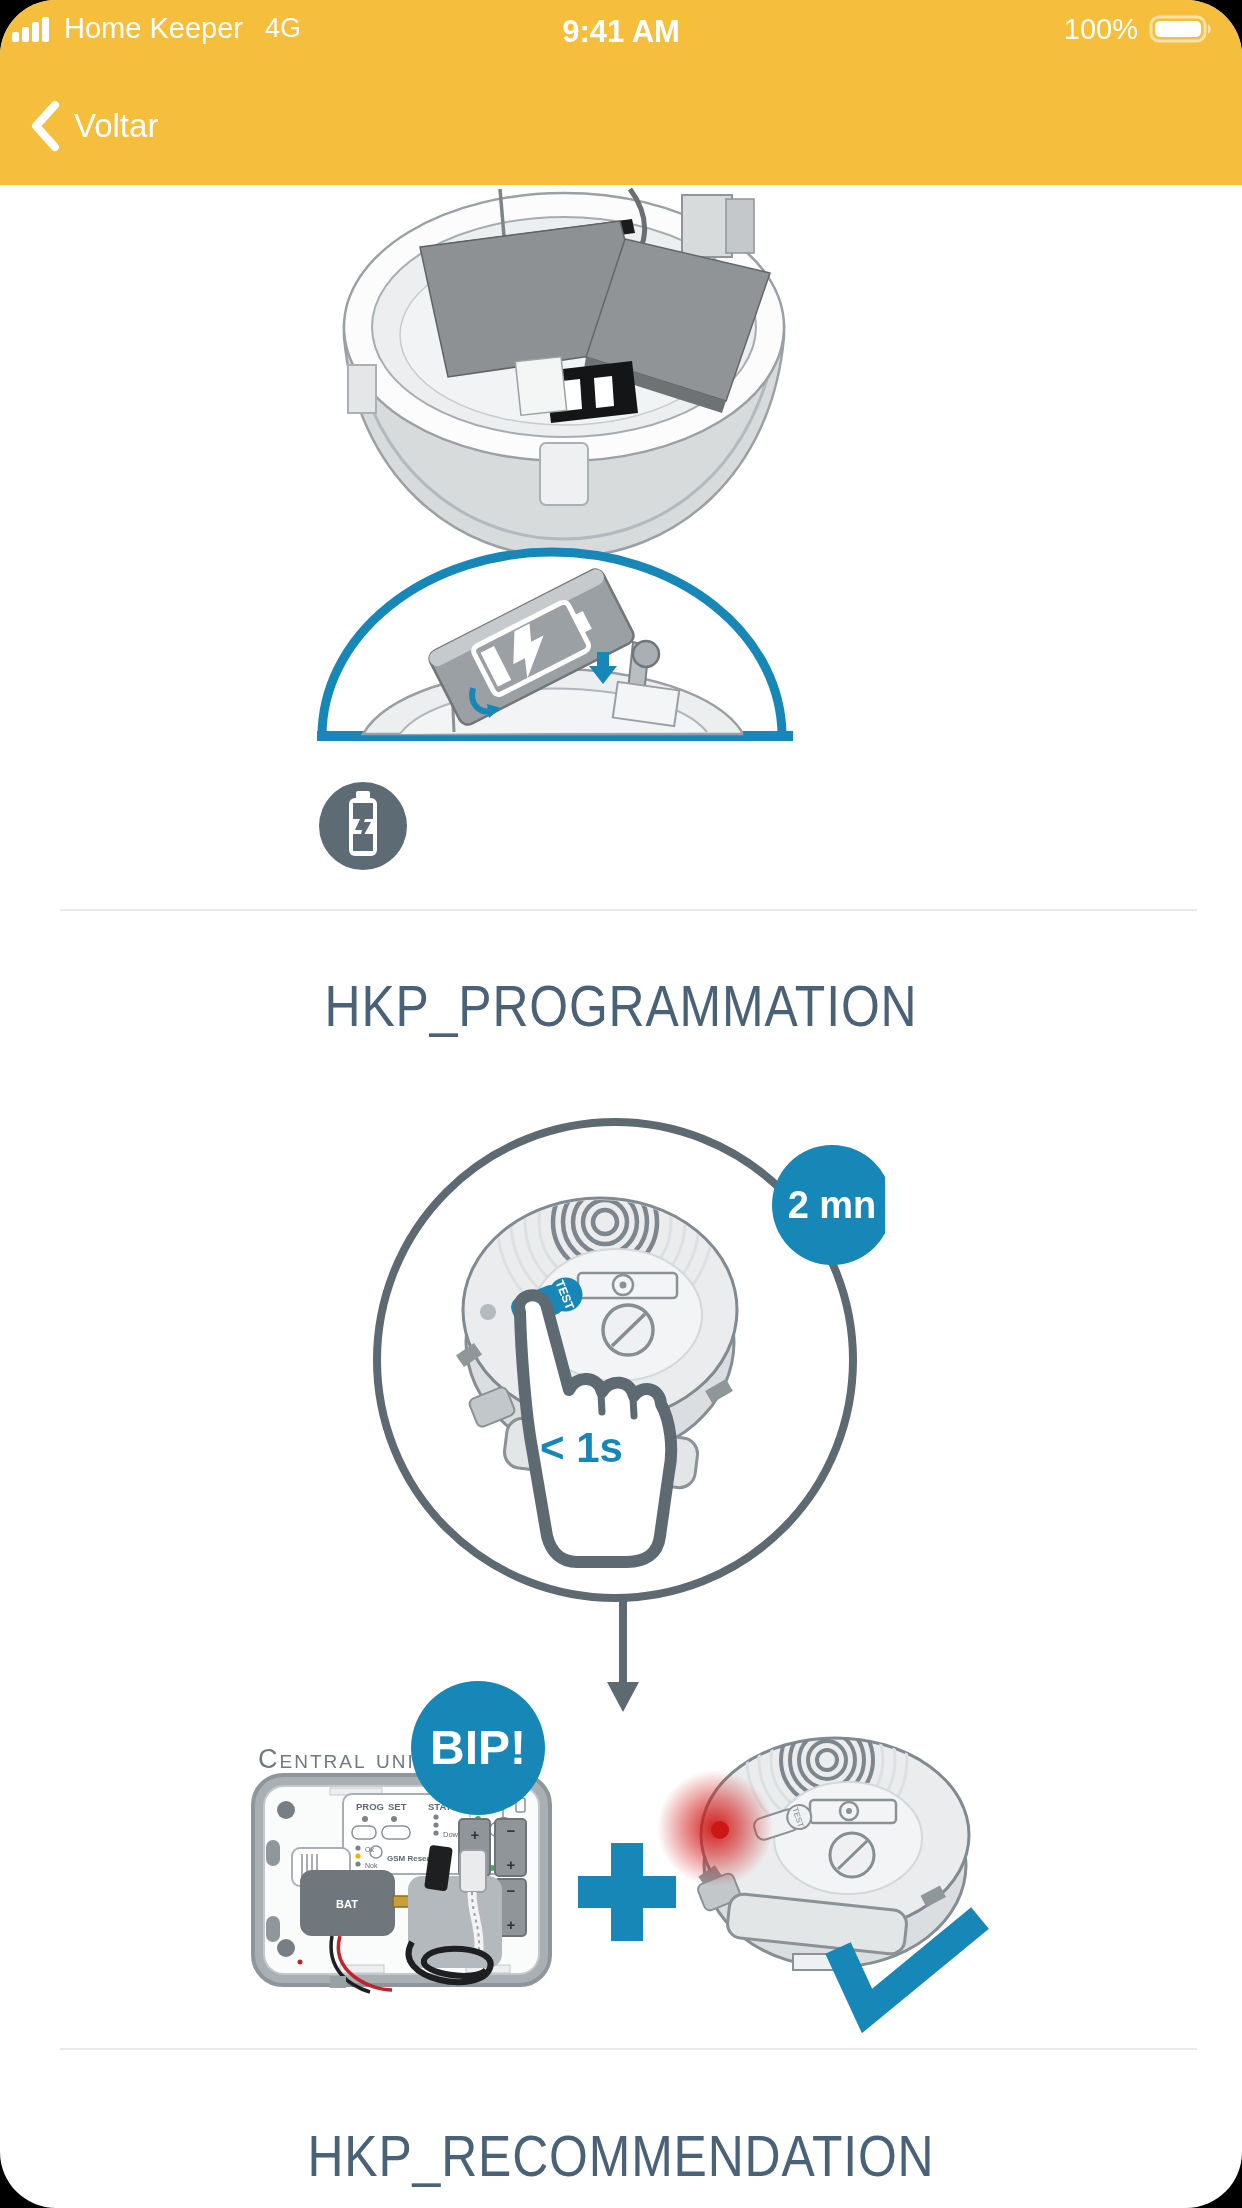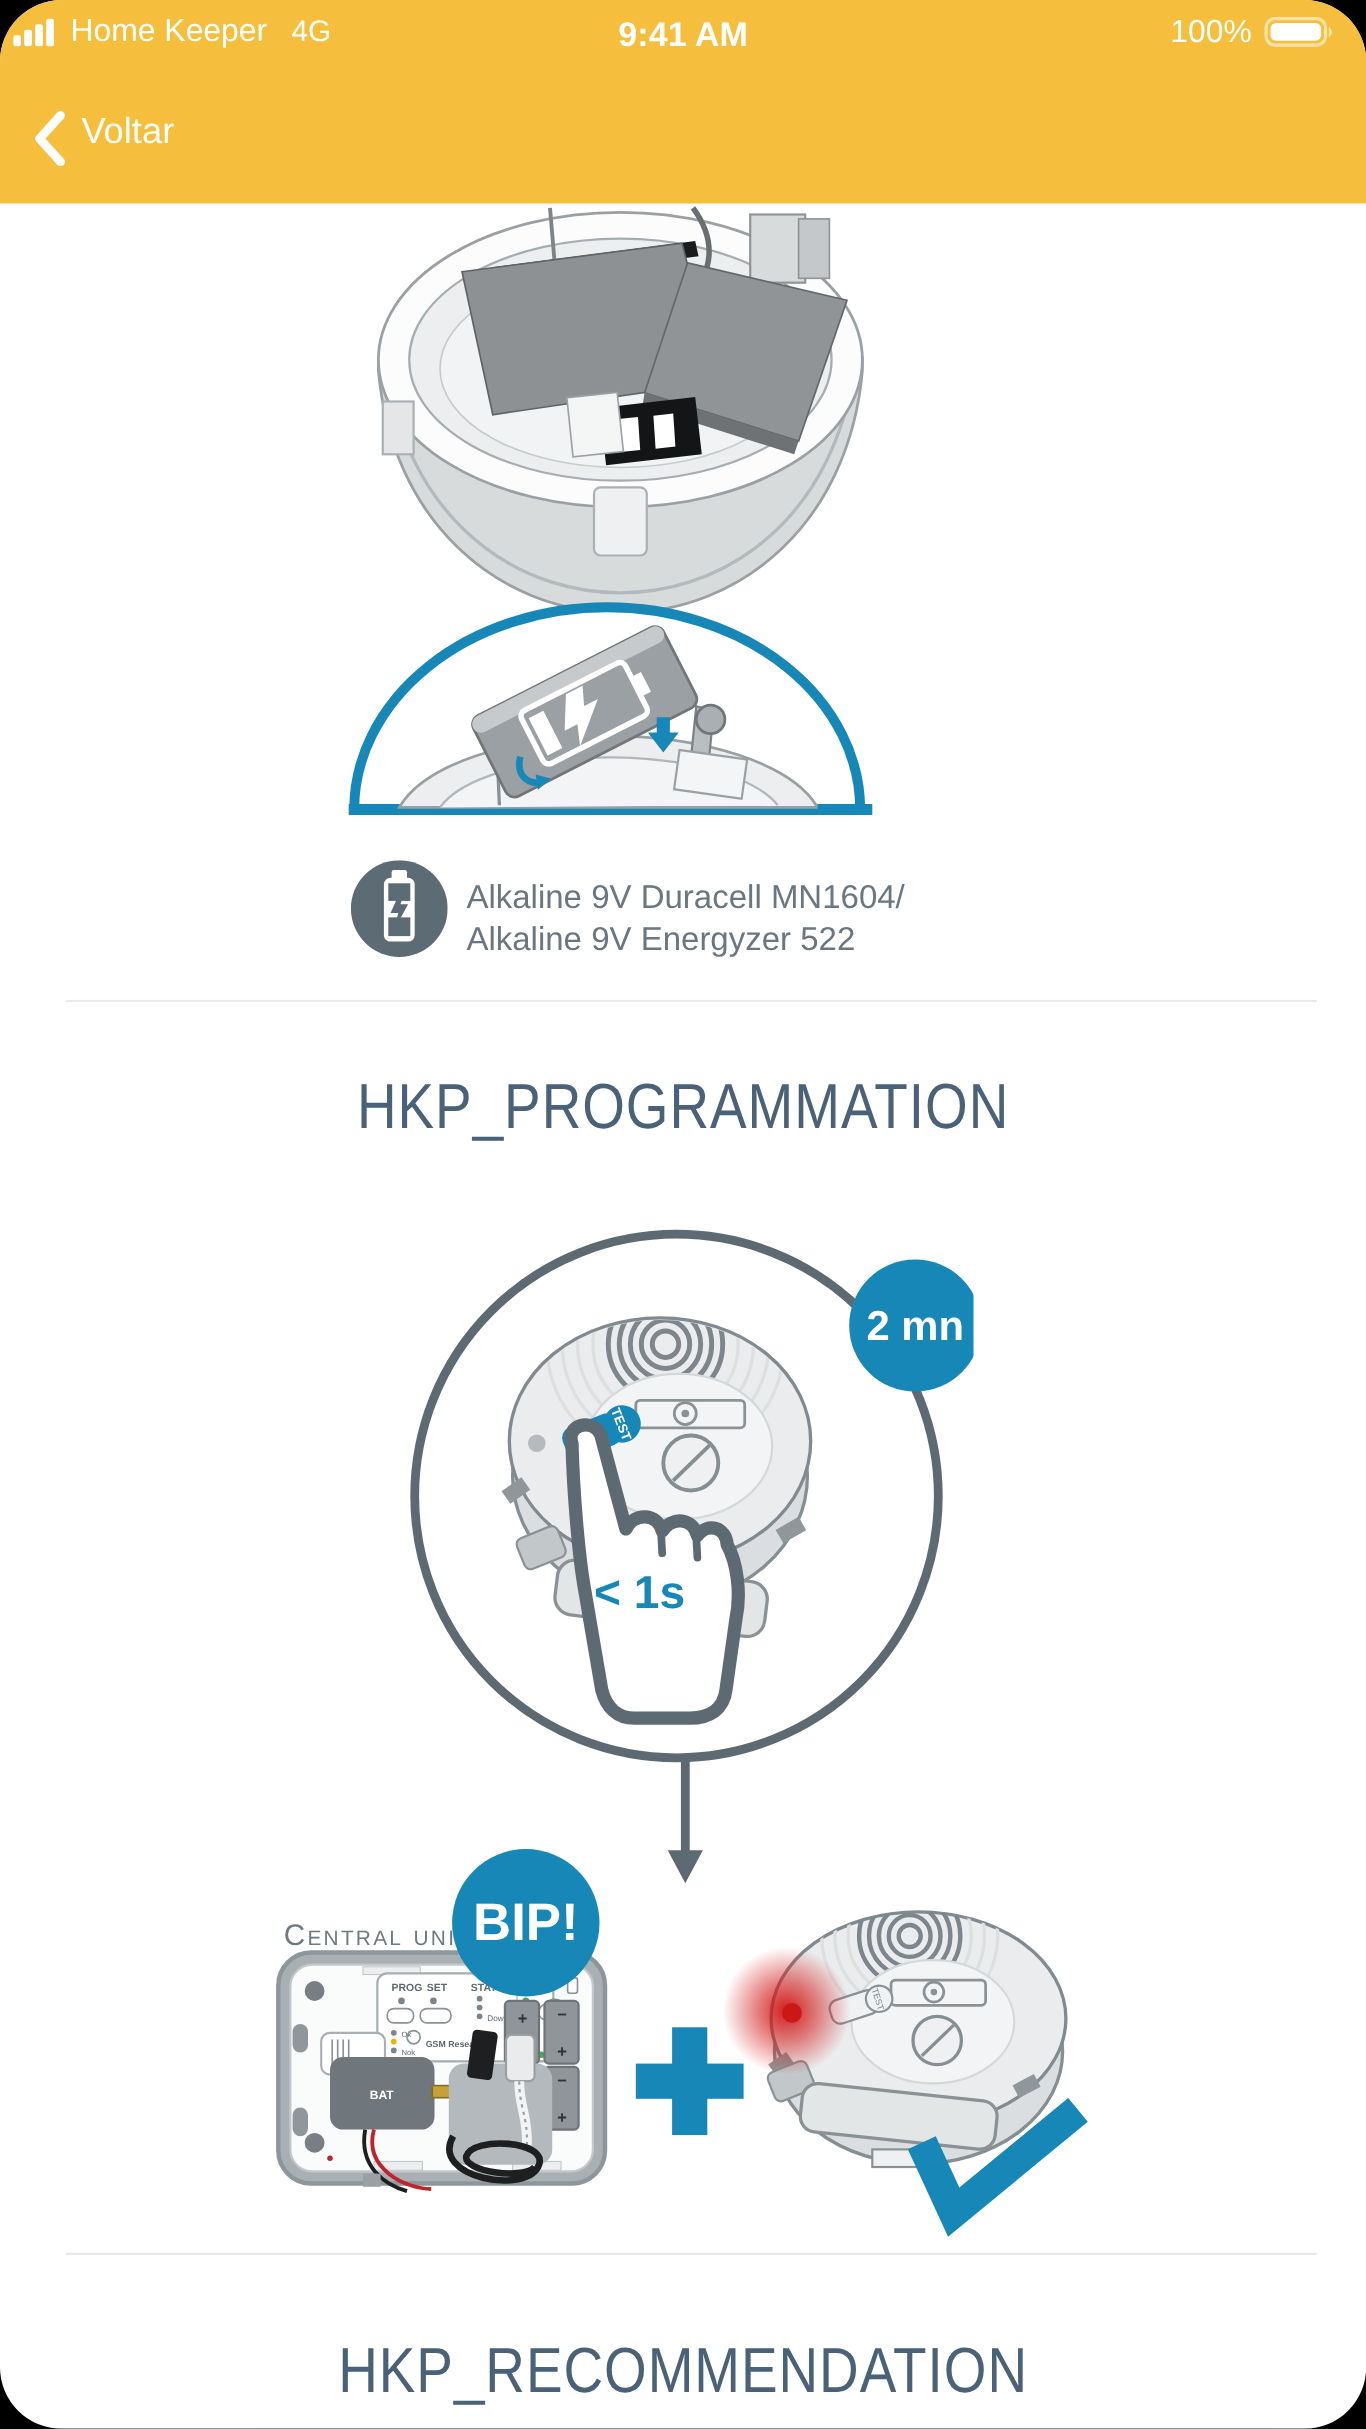--- a/index.html
+++ b/index.html
@@ -9,21 +9,21 @@
   
   .header{position:absolute;left:0;top:0;width:1242px;height:185px;background:#F5BE3C;}
   .statusbar{position:absolute;left:0;top:6px;width:1242px;height:48px;color:#fff;}
   .sb-left{position:absolute;left:12px;top:6px;display:flex;align-items:center;gap:12px;}
   .sb-carrier{font-size:29px;font-weight:500;}
   .sb-net{font-size:27px;font-weight:400;margin-left:10px;text-align:right;}
   .sb-time{position:absolute;left:0;top:8px;width:1242px;text-align:center;font-size:31px;font-weight:600;}
   .sb-right{position:absolute;right:26px;top:6px;display:flex;align-items:center;gap:10px;}
   .sb-batt-pct{font-size:29px;font-weight:400;}
   .navbar{position:absolute;left:0;top:92px;width:1242px;height:93px;}
-  .back-btn{position:absolute;left:30px;top:8px;display:flex;align-items:flex-start;gap:14px;cursor:pointer;}
+  .back-btn{position:absolute;left:30px;top:8px;display:flex;align-items:center;gap:14px;cursor:pointer;}
   .back-label{color:#fff;font-size:33px;font-weight:400;}
   .nav-title{position:absolute;left:225px;top:2px;color:#fff;font-size:40px;font-weight:700;letter-spacing:.5px;white-space:nowrap;}
 
   
   .fig{position:absolute;}
   .battery-spec-text{position:absolute;left:424px;top:796px;color:#6b7780;font-size:30px;line-height:39px;}
   .divider{position:absolute;left:60px;width:1137px;height:2px;background:#e7e9ea;}
   .section-heading{position:absolute;left:0;width:1242px;text-align:center;font-size:58px;font-weight:400;
       color:#4a6277;letter-spacing:1px;transform:scaleX(.86);white-space:nowrap;}
   .smallcaps{font-variant:small-caps;letter-spacing:2px;}
@@ -111,24 +111,20 @@
   </svg>
 
   <svg class="fig" style="left:319px;top:782px;" width="88" height="88" viewBox="0 0 88 88">
     <circle cx="44" cy="44" r="44" fill="#5d6b75"></circle>
     <rect x="30" y="16" width="28" height="58" rx="6" fill="#fff"></rect>
     <rect x="37" y="9" width="14" height="9" rx="2" fill="#fff"></rect>
     <rect x="34" y="21" width="20" height="16" fill="#5d6b75"></rect>
     <rect x="34" y="52" width="20" height="17" fill="#5d6b75"></rect>
     <polygon points="46,26 36,48 43,48 39,64 52,40 45,40 50,26" fill="#5d6b75"></polygon>
   </svg>
-  <div class="battery-spec-text">
-    <div>Alkaline 9V Duracell MN1604/</div>
-    <div>Alkaline 9V Energyzer 522</div>
-  </div>
 
   <div class="divider" style="top:909px;"></div>
 
   <h1 class="section-heading" style="top:972px;margin:0;">HKP_PROGRAMMATION</h1>
 
   <svg class="fig" style="left:355px;top:1110px;" width="530" height="612" viewBox="0 0 530 612">
     <defs>
       <clipPath id="discClip">
             <ellipse cx="245" cy="200" rx="135" ry="110"></ellipse>
           </clipPath>

